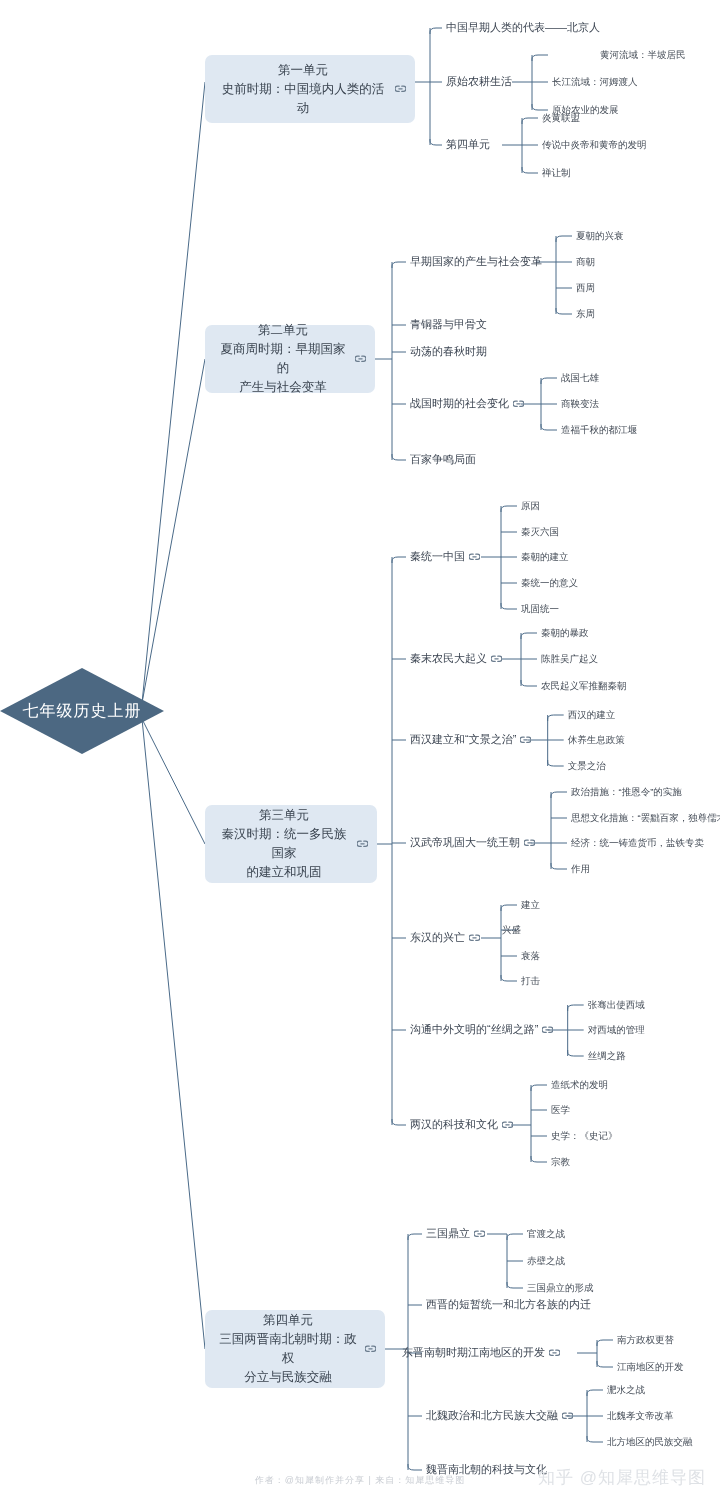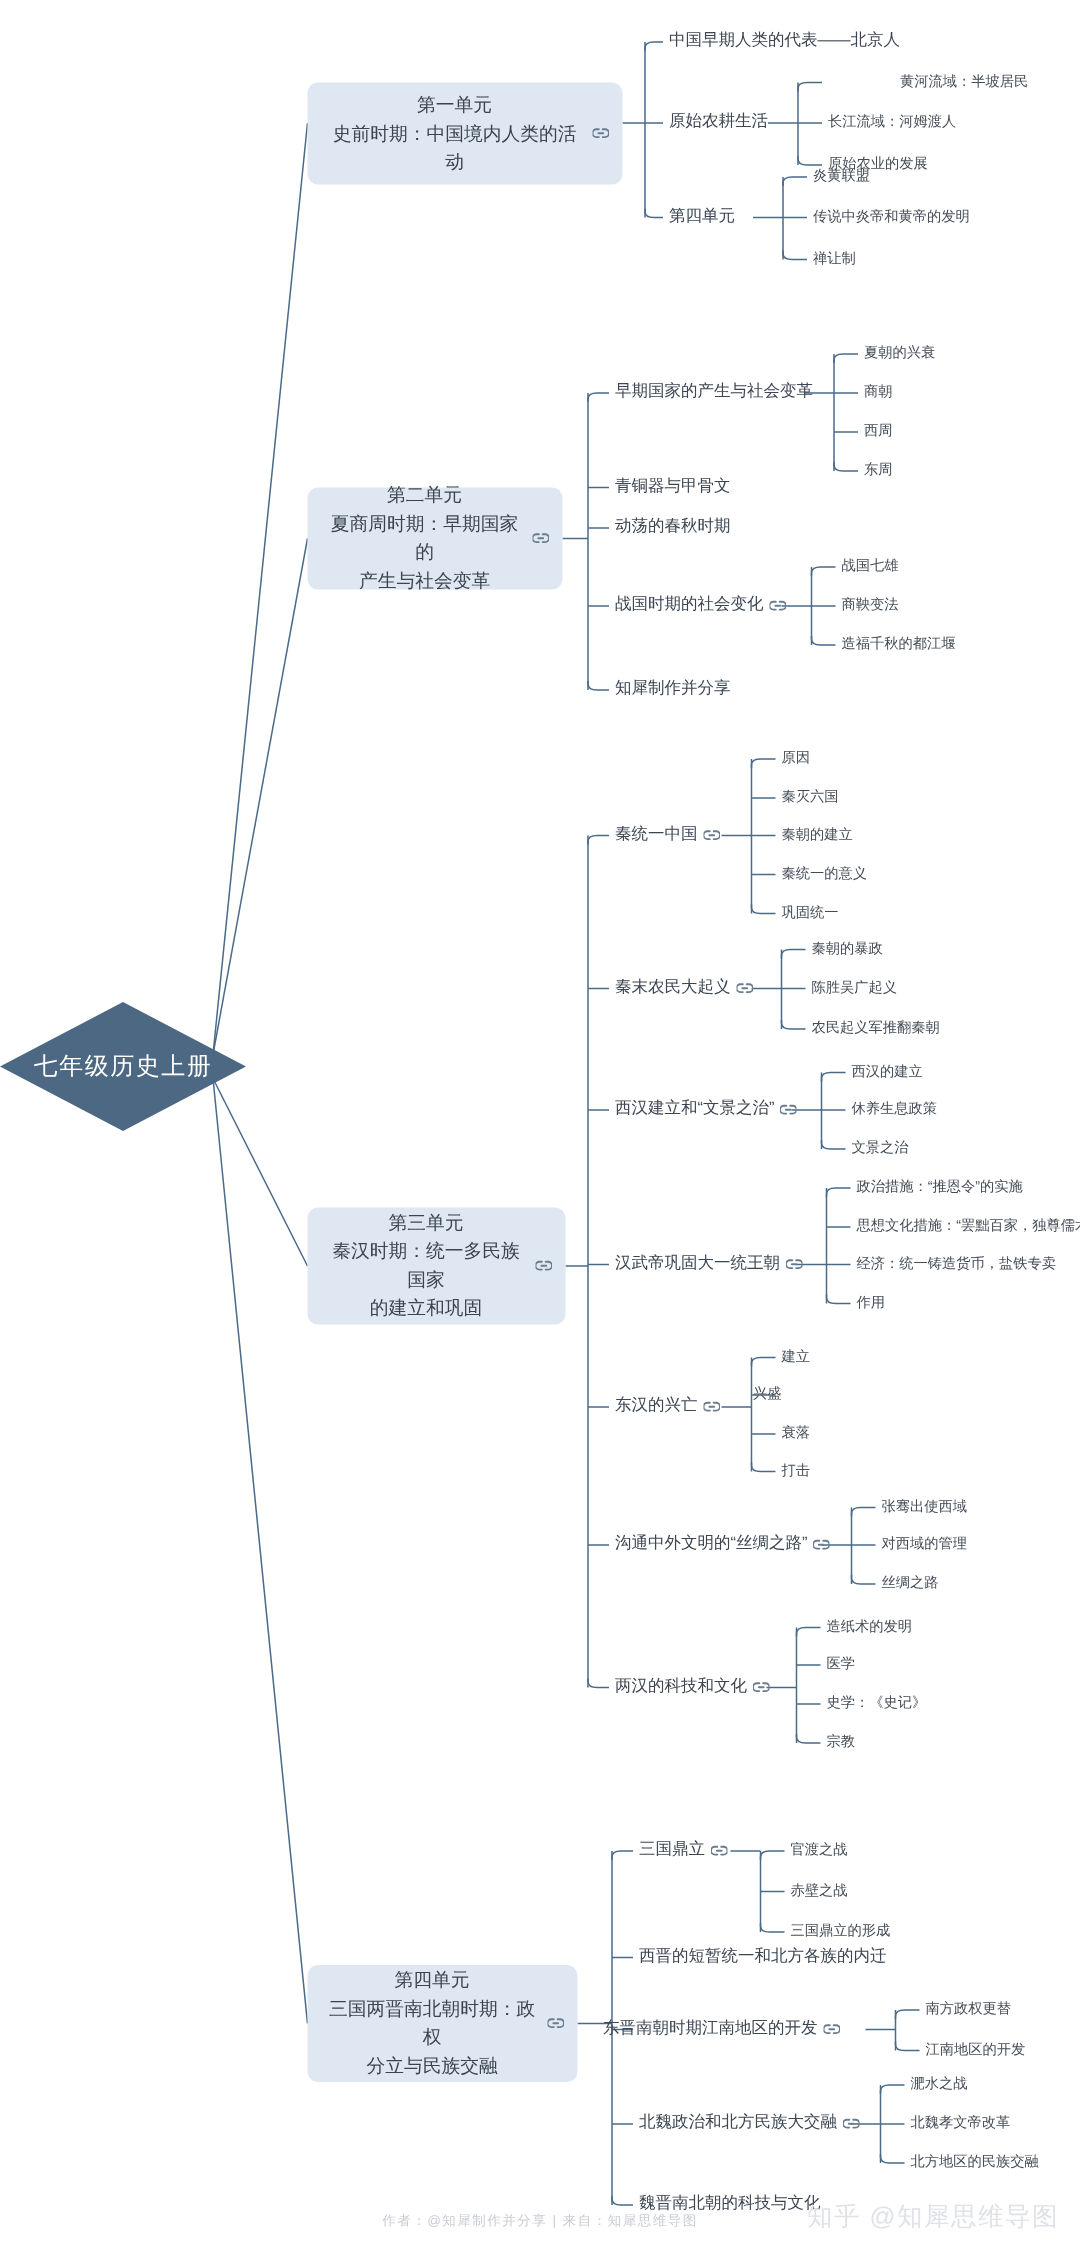--- a/index.html
+++ b/index.html
@@ -297,21 +297,21 @@
     <div class="node lvl3" style="left: 561px; top: 371px;">
       <span>战国七雄</span>
     </div>
     <div class="node lvl3" style="left: 561px; top: 397px;">
       <span>商鞅变法</span>
     </div>
     <div class="node lvl3" style="left: 561px; top: 423px;">
       <span>造福千秋的都江堰</span>
     </div>
     <div class="node lvl2" style="left: 410px; top: 453px;">
-      <span>知犀制作并分享</span>
+      <span>百家争鸣局面</span>
     </div>
     <div class="unit-box" style="left: 205px; top: 805px; width: 172px; height: 78px;">
       <div class="unit-text">第三单元
 秦汉时期：统一多民族国家
 的建立和巩固</div>
       <span class="link-icon">
         <svg width="11" height="8" viewBox="0 0 11 8">
           <path d="M4.2 1.2 H2.6 a2.6 2.6 0 0 0 0 5.2 H4.2" fill="none" stroke="#6b7c8e" stroke-width="1.25" stroke-linecap="round"></path>
           <path d="M6.8 1.2 H8.4 a2.6 2.6 0 0 1 0 5.2 H6.8" fill="none" stroke="#6b7c8e" stroke-width="1.25" stroke-linecap="round"></path>
           <path d="M3.9 3.8 H7.1" fill="none" stroke="#6b7c8e" stroke-width="1.25" stroke-linecap="round"></path>

